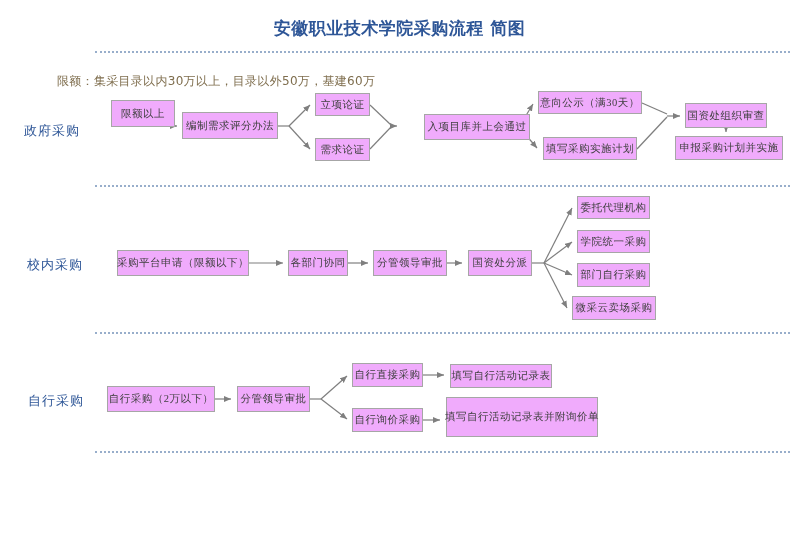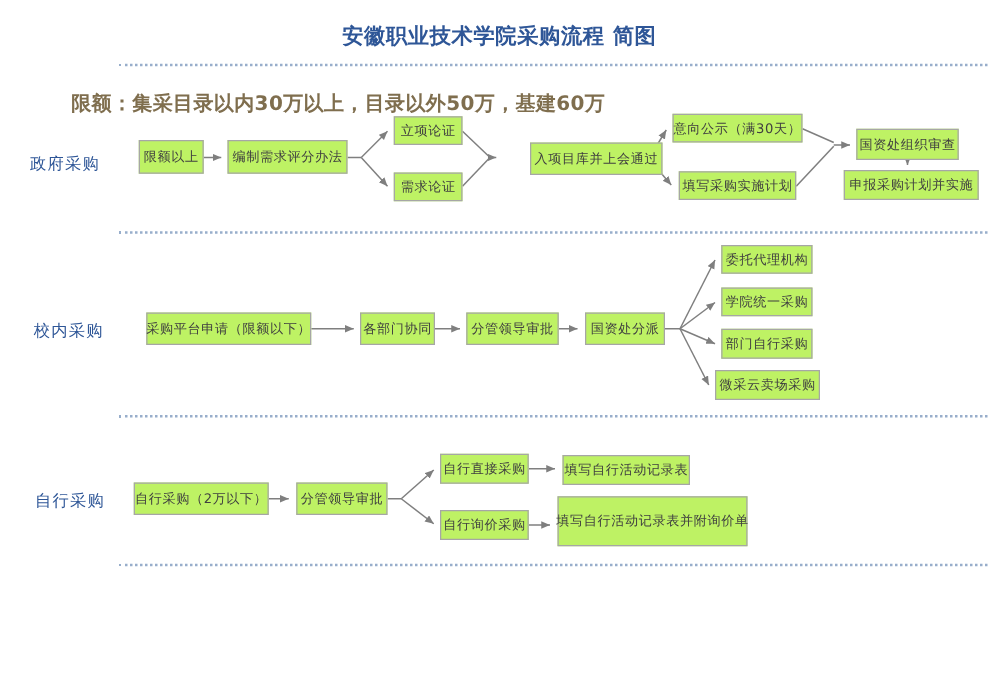--- a/index.html
+++ b/index.html
@@ -17,22 +17,22 @@
     width: 799px;
     text-align: center;
     font-size: 17px;
     font-weight: bold;
     color: #2E5697;
     letter-spacing: 0.5px;
   }
   .note {
     position: absolute;
     left: 57px; top: 73px;
-    font-size: 16px;
-    font-weight: bold;
+    font-size: 12px;
+    font-weight: normal;
     color: #7F6E4E;
     letter-spacing: 0.3px;
     text-align: right;
   }
   .divider {
     position: absolute;
     left: 95px;
     width: 695px;
     height: 0;
     border-top: 2px dotted #98AECB;
@@ -40,29 +40,30 @@
   .section-label {
     position: absolute;
     font-size: 13px;
     font-weight: normal;
     color: #2E5697;
     letter-spacing: 1px;
   }
   .node {
     position: absolute;
     box-sizing: border-box;
-    background: #bef264;
+    background: #f0abfc;
     border: 1px solid #A6A6A6;
     color: #404040;
     font-size: 10.5px;
     display: flex;
     align-items: center;
     justify-content: center;
     white-space: nowrap;
     letter-spacing: 0.5px;
+    font-family: Liberation Serif, serif;
   }
   svg.wires {
     position: absolute;
     left: 0; top: 0;
     width: 799px; height: 548px;
     pointer-events: none;
   }
 </style>
 </head>
 <body>
@@ -116,21 +117,21 @@
 
       <path d="M215,399 L231,399" marker-end="url(#ah)"></path>
       <path d="M310,399 L321,399"></path>
       <path d="M321,399 L347,376" marker-end="url(#ah)"></path>
       <path d="M321,399 L347,419" marker-end="url(#ah)"></path>
       <path d="M423,375 L444,375" marker-end="url(#ah)"></path>
       <path d="M423,420 L440,420" marker-end="url(#ah)"></path>
     </g>
   </svg>
 
-  <div class="node" style="left:111px;top:112px;width:52px;height:27px">限额以上</div>
+  <div class="node" style="left:111px;top:100px;width:64px;height:27px">限额以上</div>
   <div class="node" style="left:182px;top:112px;width:96px;height:27px">编制需求评分办法</div>
   <div class="node" style="left:315px;top:93px;width:55px;height:23px">立项论证</div>
   <div class="node" style="left:315px;top:138px;width:55px;height:23px">需求论证</div>
   <div class="node" style="left:424px;top:114px;width:106px;height:26px">入项目库并上会通过</div>
   <div class="node" style="left:538px;top:91px;width:104px;height:23px">意向公示（满30天）</div>
   <div class="node" style="left:543px;top:137px;width:94px;height:23px">填写采购实施计划</div>
   <div class="node" style="left:685px;top:103px;width:82px;height:25px">国资处组织审查</div>
   <div class="node" style="left:675px;top:136px;width:108px;height:24px">申报采购计划并实施</div>
 
   <div class="node" style="left:117px;top:250px;width:132px;height:26px">采购平台申请（限额以下）</div>

